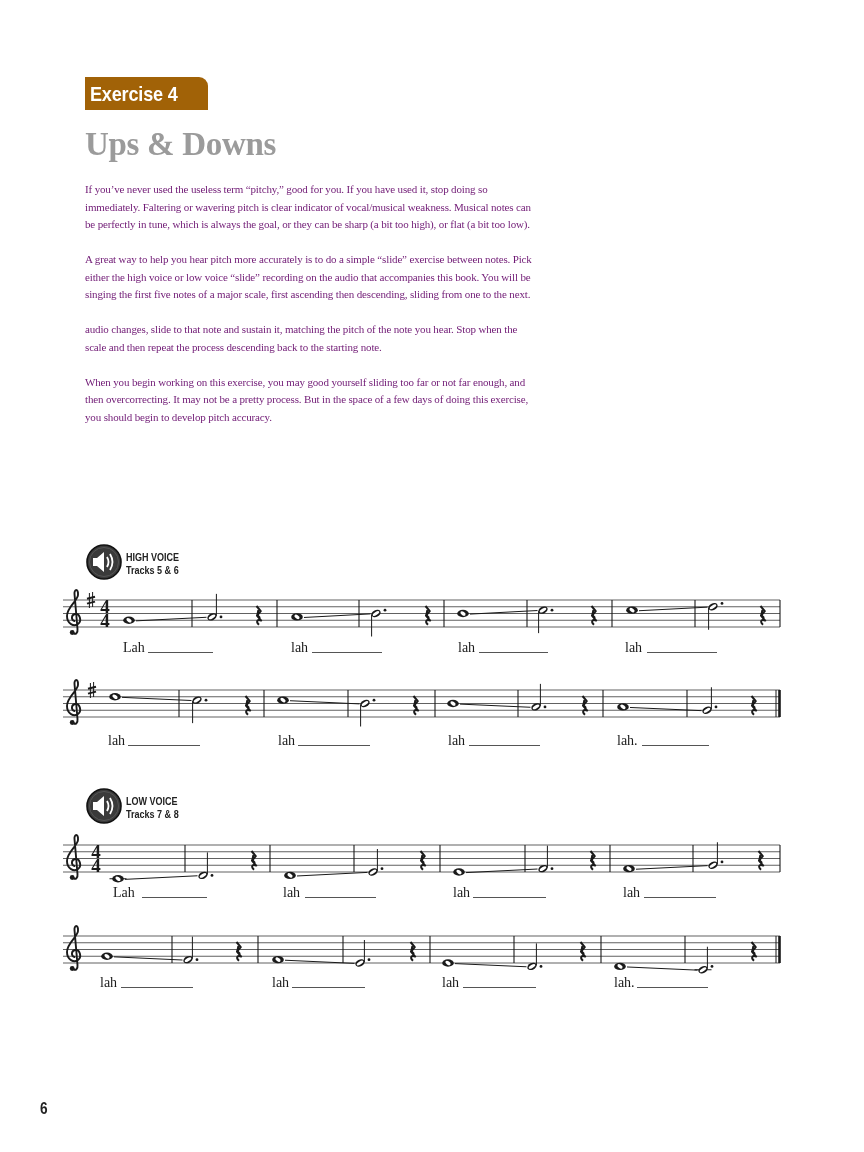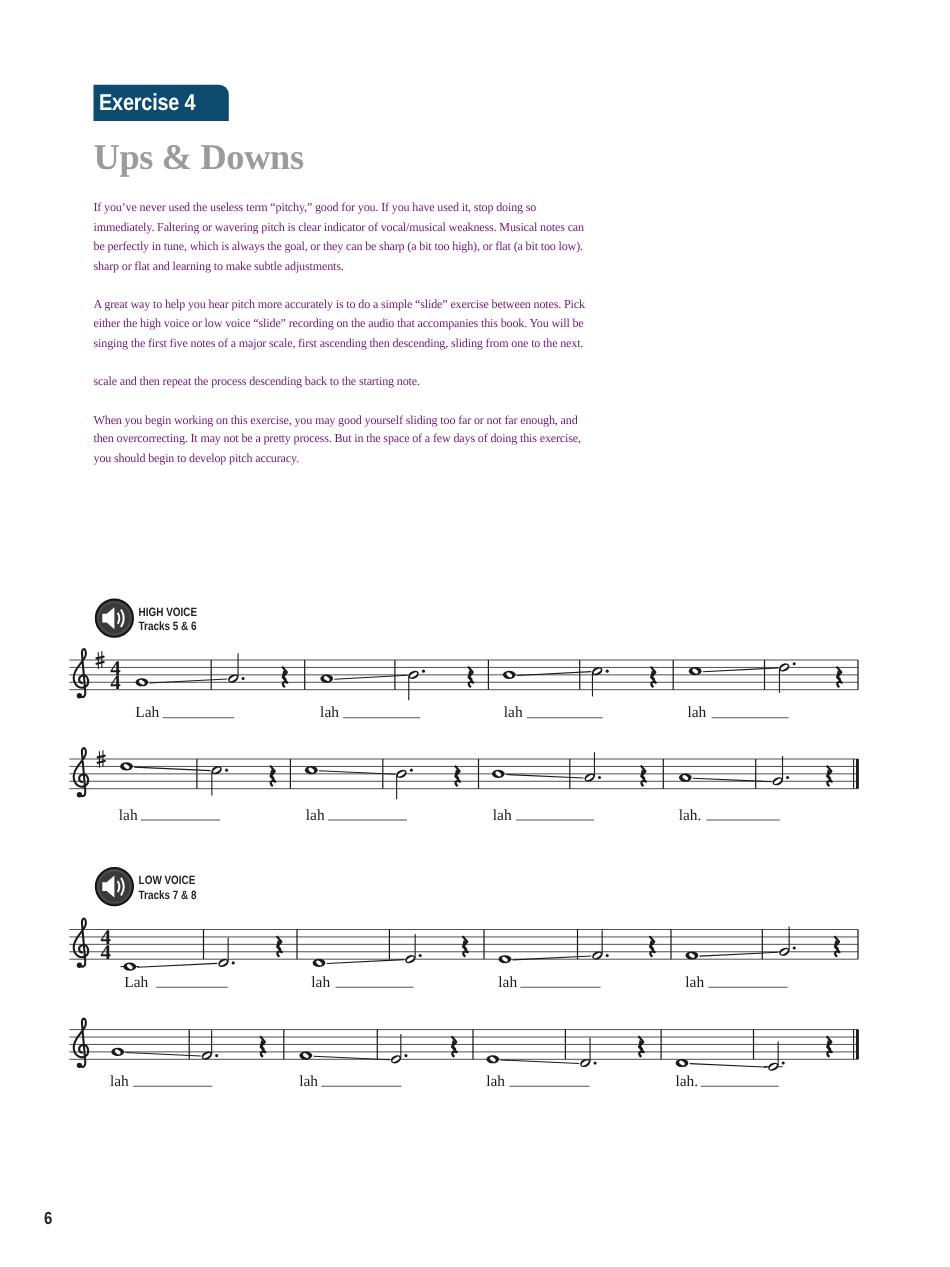--- a/index.html
+++ b/index.html
@@ -38,39 +38,39 @@
     .page-number {
       position: absolute; left: 40px; top: 1100px; font-family: "Liberation Sans", sans-serif;
       font-weight: bold; font-size: 16px; color: #222; transform: scaleX(0.85); transform-origin: left top;
     }
   </style>
 </head>
 <body>
 
 <div class="page">
 
-  <div class="exercise-tab" style="background: #0c4a6e;">
+  <div class="exercise-tab" style="background: #a16207;">
     <span>Exercise 4</span>
   </div>
 
   <h1 class="title" style="color: rgb(155, 155, 155);">Ups &amp; Downs</h1>
 
   <div class="body-text" id="body-text">
       <p>
         <span class="line">If you’ve never used the useless term “pitchy,” good for you. If you have used it, stop doing so</span>
         <span class="line">immediately. Faltering or wavering pitch is clear indicator of vocal/musical weakness. Musical notes can</span>
         <span class="line">be perfectly in tune, which is always the goal, or they can be sharp (a bit too high), or flat (a bit too low).</span>
-        <span class="line">sharp or flat and learning to make subtle adjustments.</span>
       </p>
       <p>
         <span class="line">A great way to help you hear pitch more accurately is to do a simple “slide” exercise between notes. Pick</span>
         <span class="line">either the high voice or low voice “slide” recording on the audio that accompanies this book. You will be</span>
         <span class="line">singing the first five notes of a major scale, first ascending then descending, sliding from one to the next.</span>
       </p>
       <p>
+        <span class="line">audio changes, slide to that note and sustain it, matching the pitch of the note you hear. Stop when the</span>
         <span class="line">scale and then repeat the process descending back to the starting note.</span>
       </p>
       <p>
         <span class="line">When you begin working on this exercise, you may good yourself sliding too far or not far enough, and</span>
         <span class="line">then overcorrecting. It may not be a pretty process. But in the space of a few days of doing this exercise,</span>
         <span class="line">you should begin to develop pitch accuracy.</span>
       </p>
     </div>
 
   <div id="audio-blocks">

